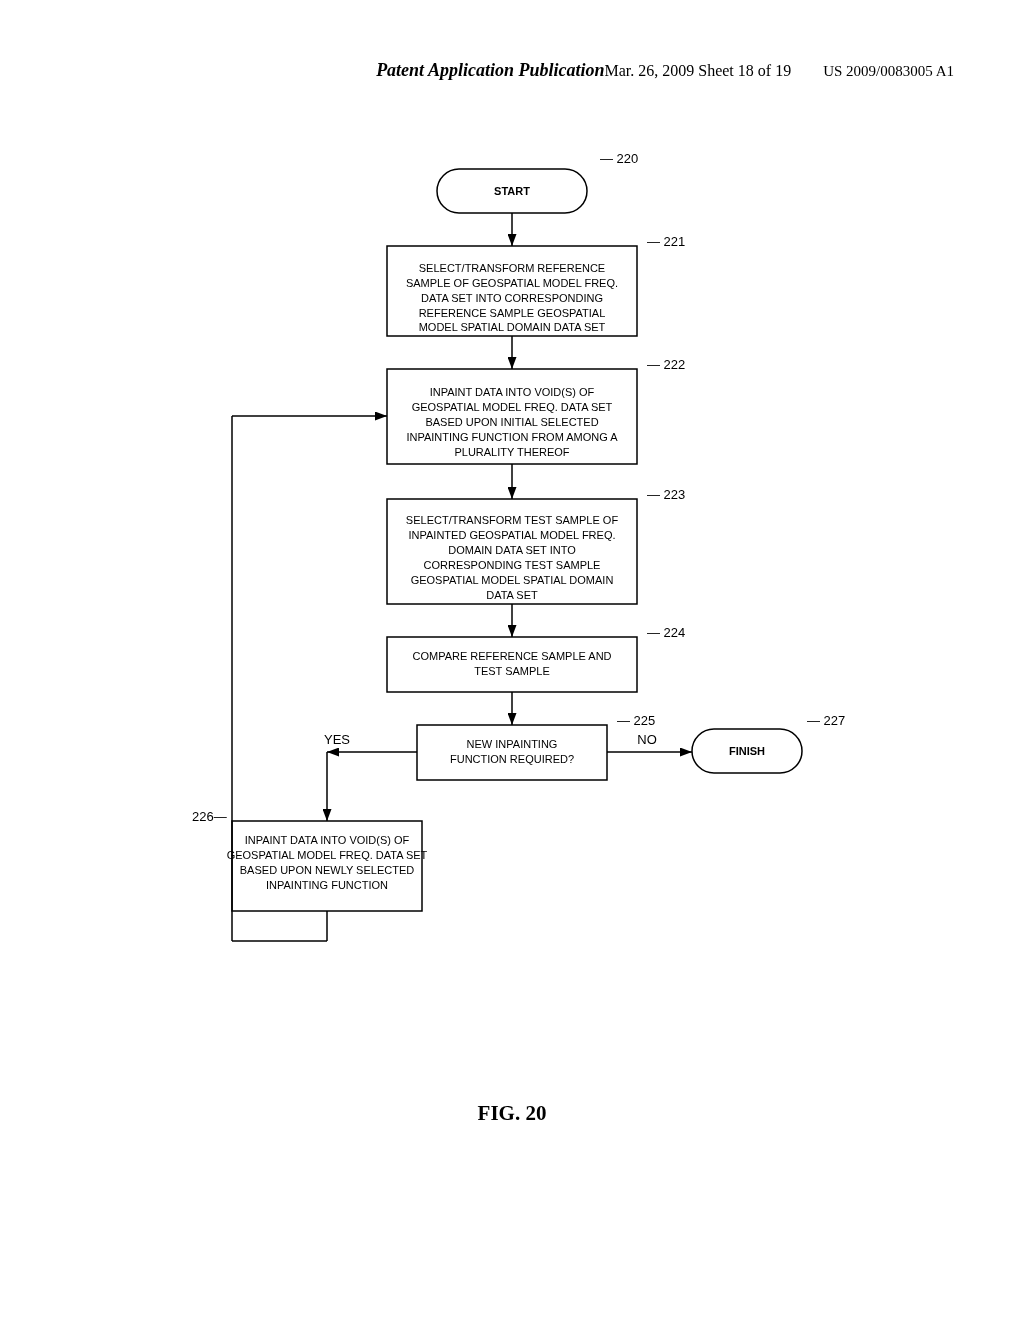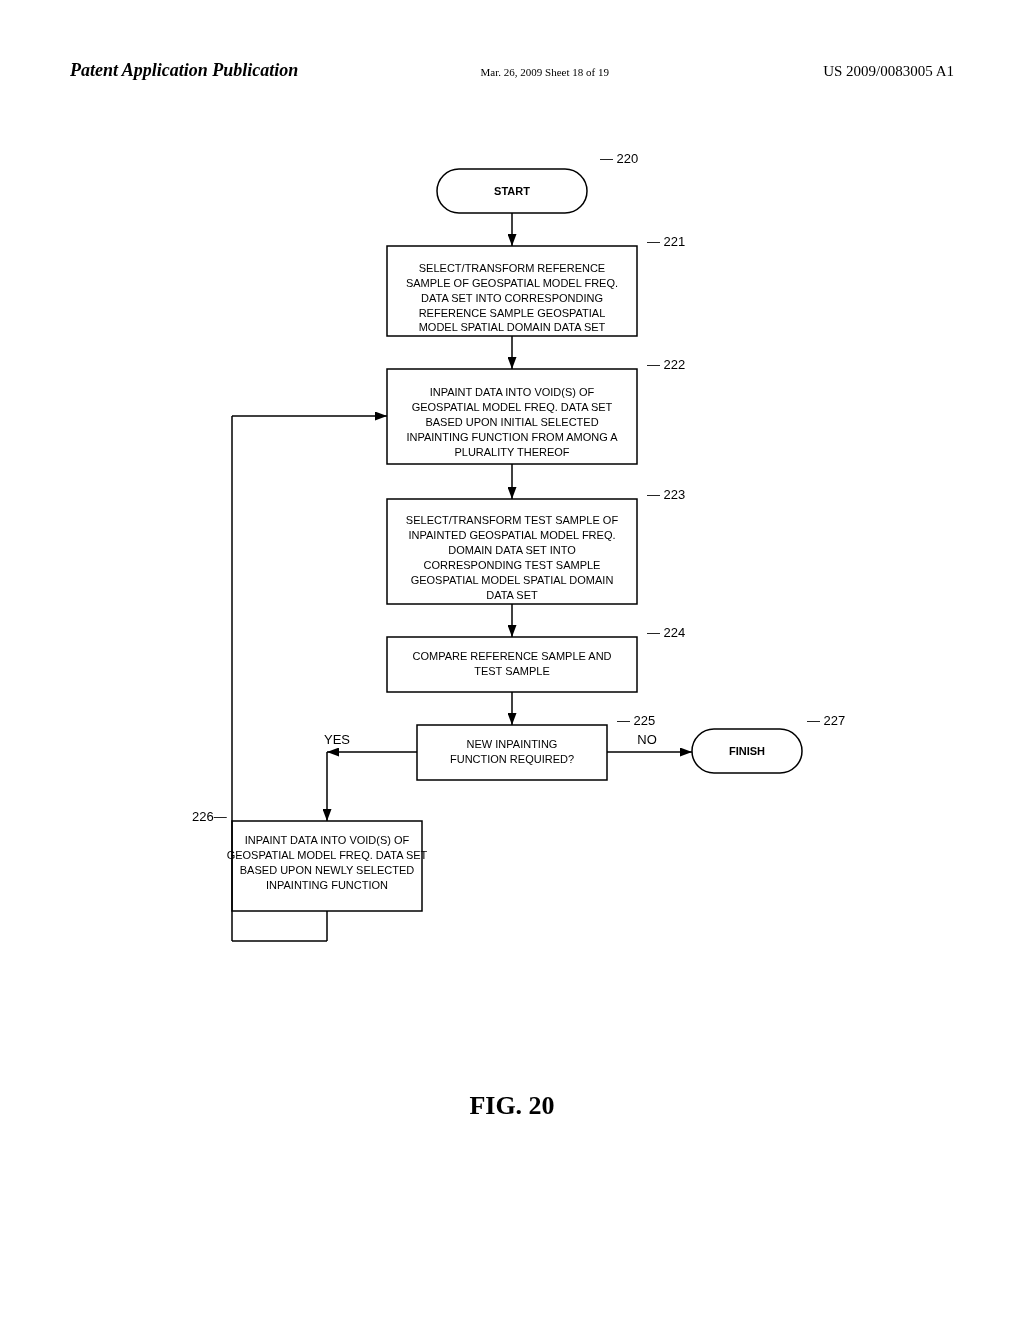--- a/index.html
+++ b/index.html
@@ -16,32 +16,32 @@
       width: 1024px;
       min-height: 1320px;
       background: #fff;
       position: relative;
       padding: 0;
     }
 
     
     .header {
       display: flex;
-      justify-content: space-between;
+      justify-content: flex-end;
       align-items: baseline;
       padding: 60px 70px 20px 70px;
       border-bottom: none;
     }
     .header-left {
       font-size: 18px;
       font-weight: bold;
       font-style: italic;
     }
     .header-center {
-      font-size: 11px;
+      font-size: 16px;
     }
     .header-right {
       font-size: 15px;
       margin-left: 32px;
     }
 
     
     .flowchart {
       position: relative;
       margin: 40px auto 0 auto;
@@ -50,23 +50,23 @@
 
     
     .flowchart-svg {
       display: block;
       margin: 0 auto;
     }
 
     
     .fig-label {
       text-align: center;
-      font-size: 26px;
+      font-size: 21px;
       font-style: italic;
-      margin-top: 30px;
+      margin-top: 40px;
       padding-bottom: 40px;
     }
     .fig-label span {
       font-weight: bold;
       font-style: normal;
     }
   </style>
 </head>
 <body>
 

